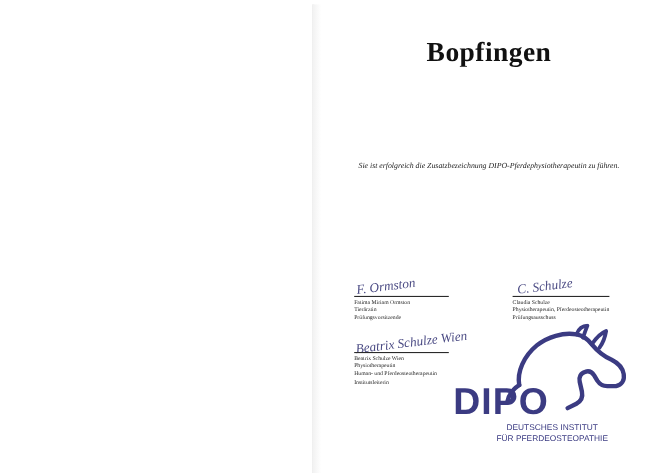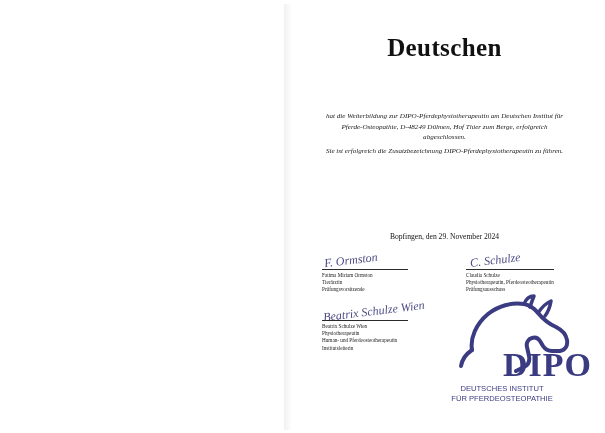--- a/index.html
+++ b/index.html
@@ -144,22 +144,22 @@
     top: 290px;
     width: 180px;
     height: 125px;
   }
   .logo svg { display: block; }
   .logo-word {
     position: absolute;
     left: 0;
     top: 52px;
     width: 180px;
-    text-align: right;
-    font-family: Liberation Serif, serif;
+    text-align: left;
+    font-family: Liberation Sans, sans-serif;
     font-weight: bold;
     font-size: 34px;
     letter-spacing: 1px;
     color: #3b3b82;
   }
   .logo-sub {
     position: absolute;
     left: 0;
     top: 90px;
     width: 180px;
@@ -174,27 +174,25 @@
 </head>
 <body>
 
 <div id="page">
 
   <div class="left-page"></div>
   <div class="fold-shadow"></div>
 
   <div class="cert-page">
 
-    <div class="cert-title">Deutschen</div>
-
-
-    <div class="body-block body-1">hat die Weiterbildung zur DIPO-Pferdephysiotherapeutin am Deutschen Institut für Pferde-Osteopathie, D-48249 Dülmen, Hof Thier zum Berge, erfolgreich abgeschlossen.</div>
+    <div class="cert-title">Bopfingen</div>
+
+
     <div class="body-block body-2">Sie ist erfolgreich die Zusatzbezeichnung DIPO-Pferdephysiotherapeutin zu führen.</div>
 
-    <div class="place-date">Bopfingen, den 29. November 2024</div>
 
     <div class="sig-scribble scribble-left-1">F. Ormston</div>
     <div class="sig-rule rule-left-1"></div>
     <div class="sig sig-left-1"><span>Fatima Miriam Ormston</span><br><span>Tierärztin
 Prüfungsvorsitzende</span></div>
 
     <div class="sig-scribble scribble-right-1">C. Schulze</div>
     <div class="sig-rule rule-right-1"></div>
     <div class="sig sig-right-1"><span>Claudia Schulze</span><br><span>Physiotherapeutin, Pferdeosteotherapeutin
 Prüfungsausschuss</span></div>

